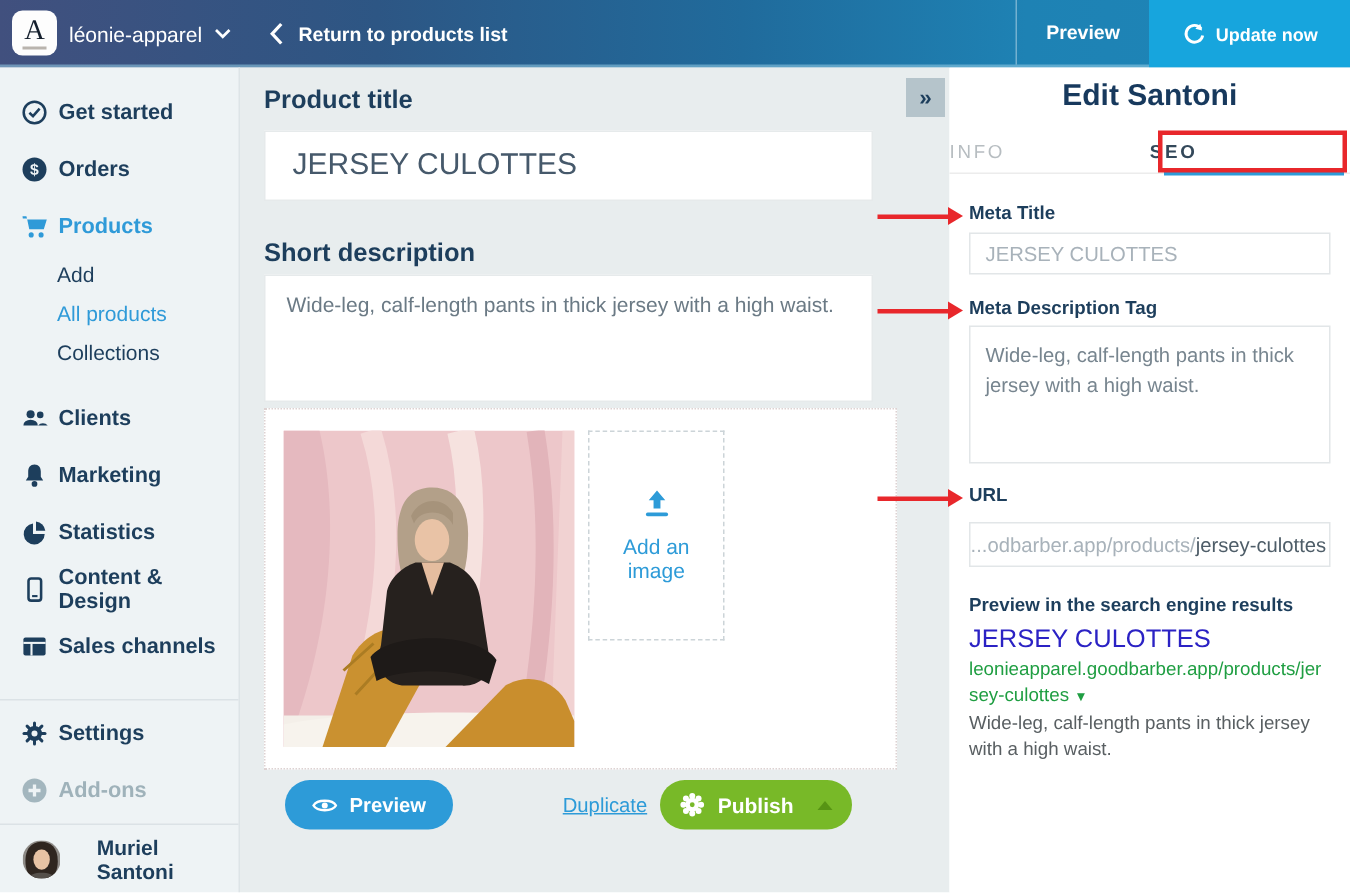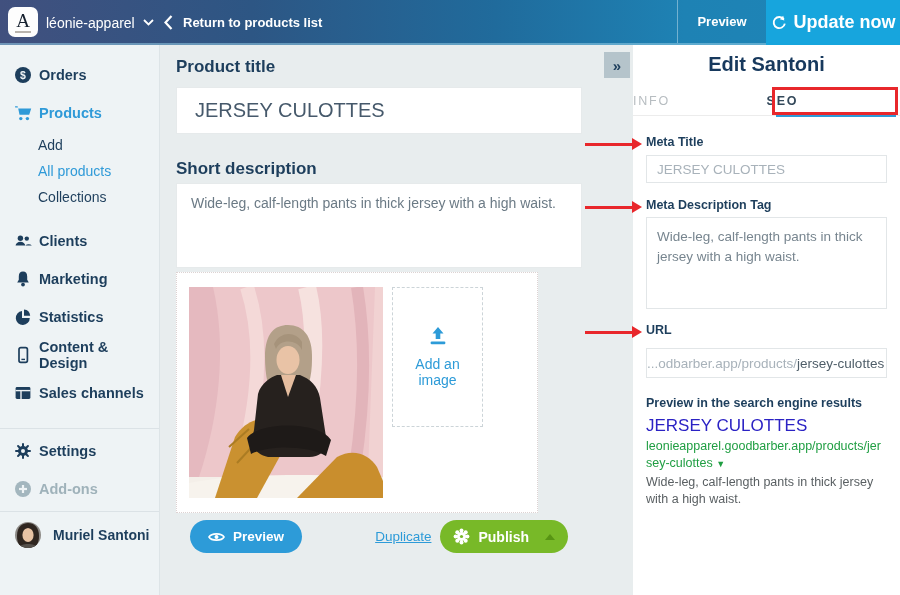--- a/index.html
+++ b/index.html
@@ -9,56 +9,56 @@
   
   .topbar{position:absolute;top:0;left:0;width:900px;height:45px;color:#fff;
     background:linear-gradient(90deg,#41507e 0%,#2d5684 28%,#206b9c 55%,#1e82b4 76%,#1e86b8 100%);
     border-bottom:2px solid rgba(150,205,230,.55)}
   .logo{position:absolute;left:8px;top:7px;width:30px;height:30px;background:#fdfdfd;border-radius:7px;
     display:flex;flex-direction:column;align-items:center;justify-content:center;color:#15202e}
   .logo .a{font-family:"Liberation Serif",serif;font-size:19px;line-height:17px}
   .logo .bar{width:16px;height:2px;background:#b9b4ae;margin-top:2px}
   .appname{position:absolute;left:46px;top:0;height:45px;display:flex;align-items:center;gap:8px;
     font-size:14px;font-weight:400;cursor:pointer}
-  .backlink{position:absolute;left:164px;top:0;height:45px;display:flex;align-items:center;gap:10px;
+  .backlink{position:absolute;left:180px;top:0;height:45px;display:flex;align-items:center;gap:10px;
     font-size:13px;font-weight:700;cursor:pointer}
   .tb-preview{position:absolute;left:677px;top:0;width:89px;height:43px;border-left:1px solid rgba(255,255,255,.38);
     display:flex;align-items:center;justify-content:center;font-size:13px;font-weight:700;cursor:pointer}
   .tb-update{position:absolute;left:766px;top:0;width:134px;height:45px;background:#17a5dd;
-    display:flex;align-items:center;justify-content:center;gap:7px;font-size:18px;font-weight:700;cursor:pointer}
+    display:flex;align-items:center;justify-content:center;gap:7px;font-size:12px;font-weight:700;cursor:pointer}
 
   
   .sidebar{position:absolute;top:45px;left:0;width:160px;height:550px;background:#eef3f5;
     border-right:1px solid #dde4e7;padding-top:11px;color:#1d3e5c}
   .nav-item{height:38px;display:flex;align-items:center;padding-left:13px;gap:6px;
     font-size:14.5px;font-weight:600;cursor:pointer}
   .nav-item .ic{width:20px;height:20px;display:flex;align-items:center;justify-content:center;flex:0 0 20px}
   .nav-item.active{color:#2f9ad8}
   .sub-item{height:26px;display:flex;align-items:center;padding-left:38px;font-size:14px;cursor:pointer}
   .sub-item.active{color:#2f9ad8}
   .group2{margin-top:12px}
   .side-divider{height:1px;background:#dbe2e6;margin-top:16px}
   .group3{margin-top:3px}
   .user-row{margin-top:3px;border-top:1px solid #dbe2e6;height:46px;display:flex;align-items:center;
-    padding-left:15px;gap:6px;font-size:14px;font-weight:700;cursor:pointer}
+    padding-left:15px;gap:18px;font-size:14px;font-weight:700;cursor:pointer}
   .muted{color:#9fb2ba}
 
   
   .main{position:absolute;top:45px;left:160px;width:473px;height:550px;background:#e8edee;
     padding:12px 51px 0 16px}
   .collapse-btn{position:absolute;top:7px;right:3px;width:26px;height:26px;background:#b5c4cb;
     color:#1d3e5c;font-size:15px;font-weight:700;display:flex;align-items:center;justify-content:center;cursor:pointer}
   .field-label{font-size:17px;font-weight:700;color:#1d3e5c}
   .title-input{margin-top:10px;height:47px;width:406px;background:#fff;border:1px solid #e6eaeb;
     display:flex;align-items:center;padding:0 18px;font-size:20px;color:#46596b}
   .lbl-short{margin-top:25px}
   .desc-box{margin-top:4px;height:85px;width:406px;background:#fff;border:1px solid #e6eaeb;
     padding:10px 14px;font-size:14px;color:#6b7a85;line-height:1.4}
   .lbl-images{margin-top:16px}
-  .images-card{margin-top:4px;width:362px;height:241px;background:#fff;border:1px dotted #ddd2d2;
+  .images-card{margin-top:4px;width:422px;height:241px;background:#fff;border:1px dotted #ddd2d2;
     padding:14px 12px;display:flex;gap:9px}
   .photo{width:194px;height:211px;flex:0 0 194px}
   .add-image{width:91px;height:140px;border:1px dashed #ccd4d8;display:flex;flex-direction:column;
     align-items:center;justify-content:center;gap:10px;color:#2d9bd8;font-size:14px;text-align:center;
     padding:0 6px;cursor:pointer}
   .actions{margin-top:7px;width:406px;height:33px;display:flex;align-items:center;padding:0 14px}
   .btn-preview{height:33px;border-radius:17px;background:#2d9bd8;color:#fff;border:none;cursor:pointer;
     display:flex;align-items:center;gap:8px;padding:0 18px;font-size:13.5px;font-weight:700;font-family:inherit}
   .duplicate{margin-left:auto;color:#2d9bd8;text-decoration:underline;font-size:13.5px;cursor:pointer}
   .btn-publish{margin-left:9px;height:33px;border-radius:17px;background:#78b928;color:#fff;border:none;cursor:pointer;
@@ -129,20 +129,29 @@
   <div class="tb-update">
     <svg width="16" height="16" viewBox="0 0 16 16">
       <path d="M12.8 4.2 A5.6 5.6 0 1 0 13.8 8.6" fill="none" stroke="#fff" stroke-width="1.9"></path>
       <path d="M12.2 0.8 L13.4 5.4 L8.9 4.2 Z" fill="#fff"></path>
     </svg>
     <span>Update now</span>
   </div>
 </div>
 
 <div class="sidebar">
+  <div class="nav-item">
+    <span class="ic">
+      <svg width="18" height="18" viewBox="0 0 18 18">
+          <circle cx="9" cy="9" r="7.2" fill="none" stroke="#1d3e5c" stroke-width="1.7"></circle>
+          <polyline points="5.6,9.2 8,11.4 12.4,6.4" fill="none" stroke="#1d3e5c" stroke-width="1.7"></polyline>
+        </svg>
+    </span>
+    <span>Get started</span>
+  </div>
   <div class="nav-item">
     <span class="ic">
       <svg width="18" height="18" viewBox="0 0 18 18">
           <circle cx="9" cy="9" r="8" fill="#1d3e5c"></circle>
           <text x="9" y="12.6" text-anchor="middle" font-size="10.5" font-weight="bold" fill="#eef3f5" font-family="Liberation Sans, sans-serif">$</text>
         </svg>
     </span>
     <span>Orders</span>
   </div>
   <div class="nav-item active">

